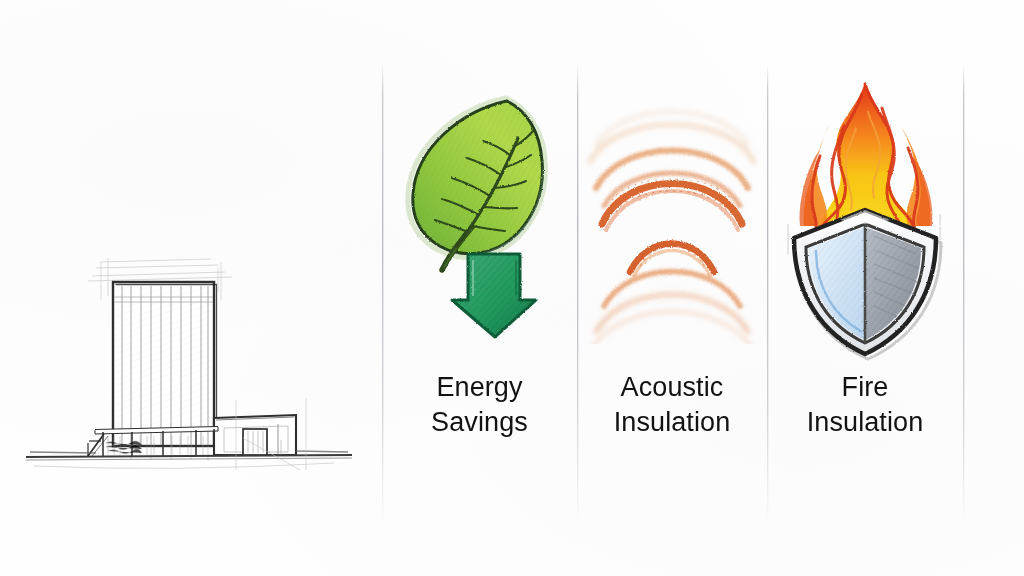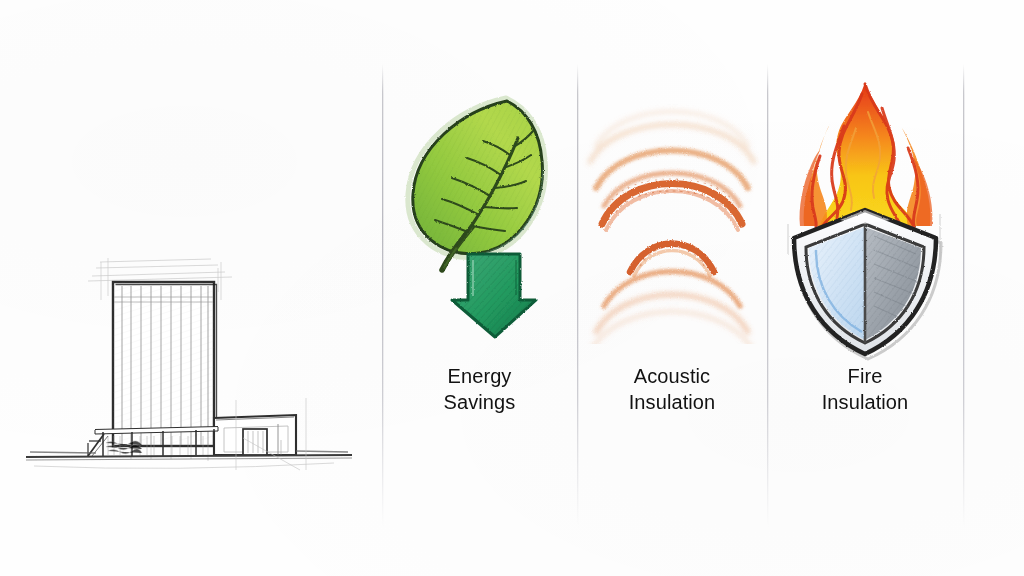--- a/index.html
+++ b/index.html
@@ -70,22 +70,23 @@
   }
   .feature-icon {
     position: relative;
     height: 300px;
     width: 100%;
     display: flex;
     align-items: center;
     justify-content: center;
   }
   .feature-label {
+    margin-top: 6px;
     text-align: center;
-    font-size: 20px;
+    font-size: 27px;
     line-height: 1.28;
     color: #121212;
     letter-spacing: .1px;
     font-family: "Liberation Sans", sans-serif;
     white-space: pre-line;
   }
   #col-energy   { left: 382px; width: 195px; }
   #col-acoustic { left: 577px; width: 190px; }
   #col-fire     { left: 767px; width: 196px; }
 

